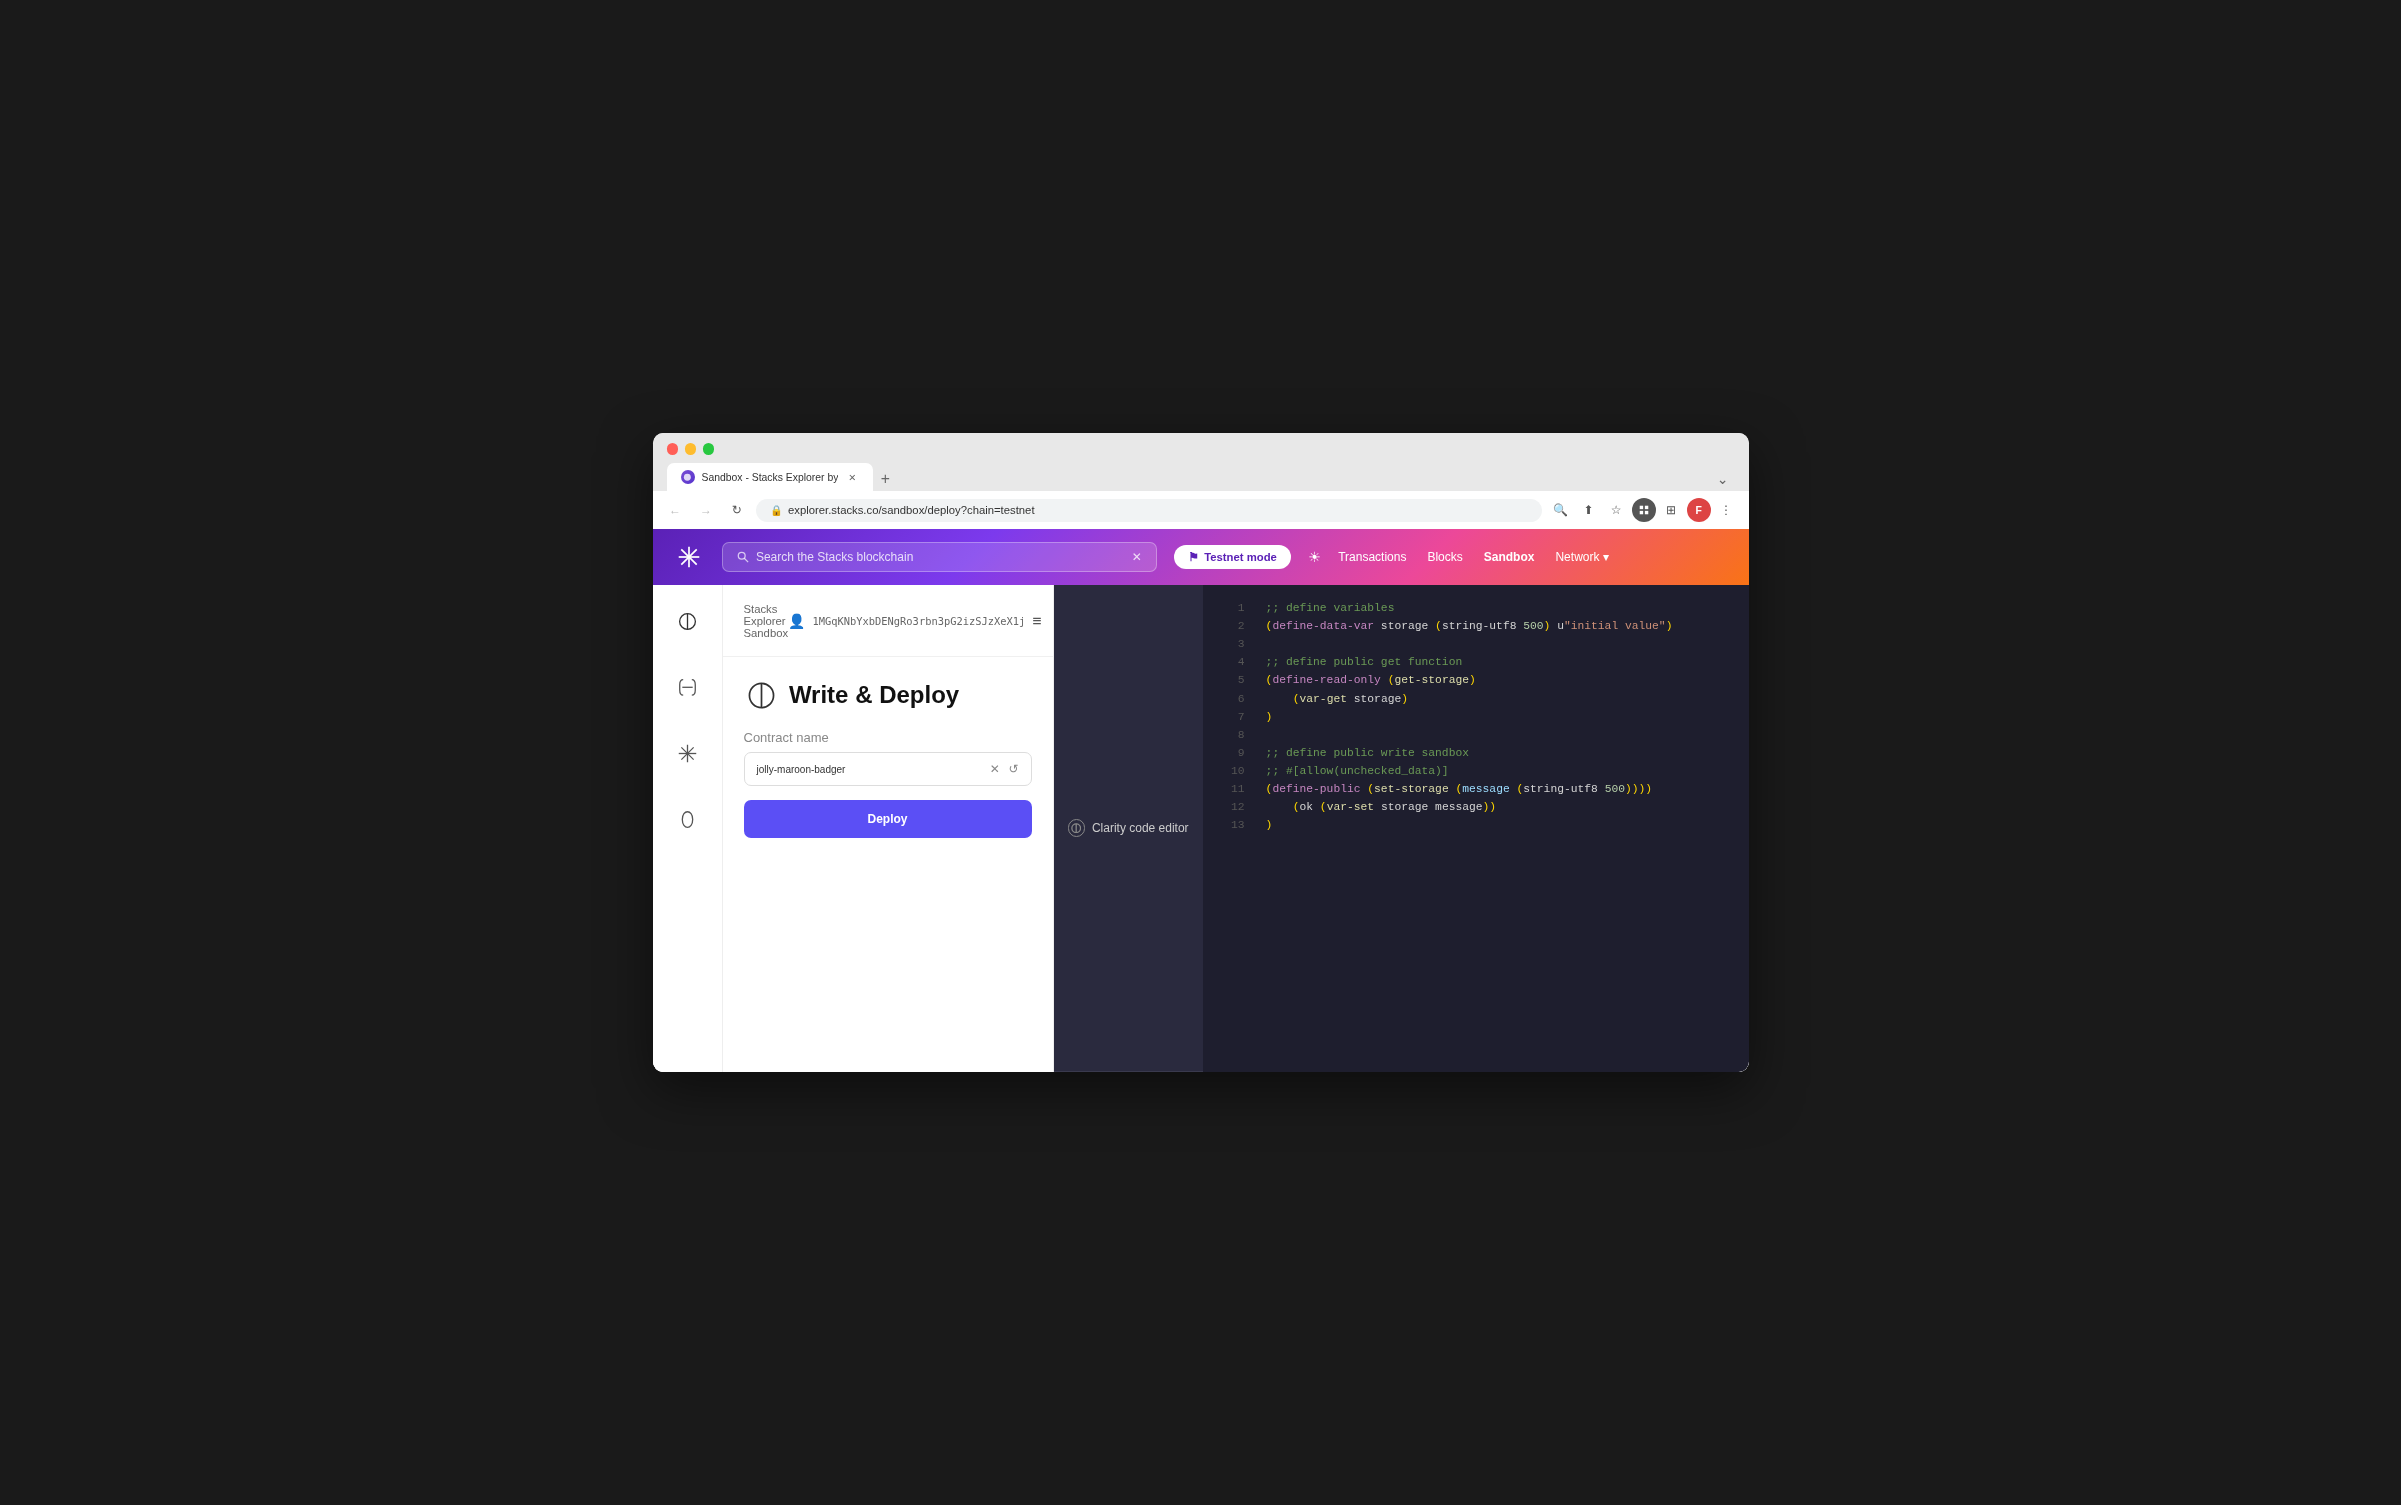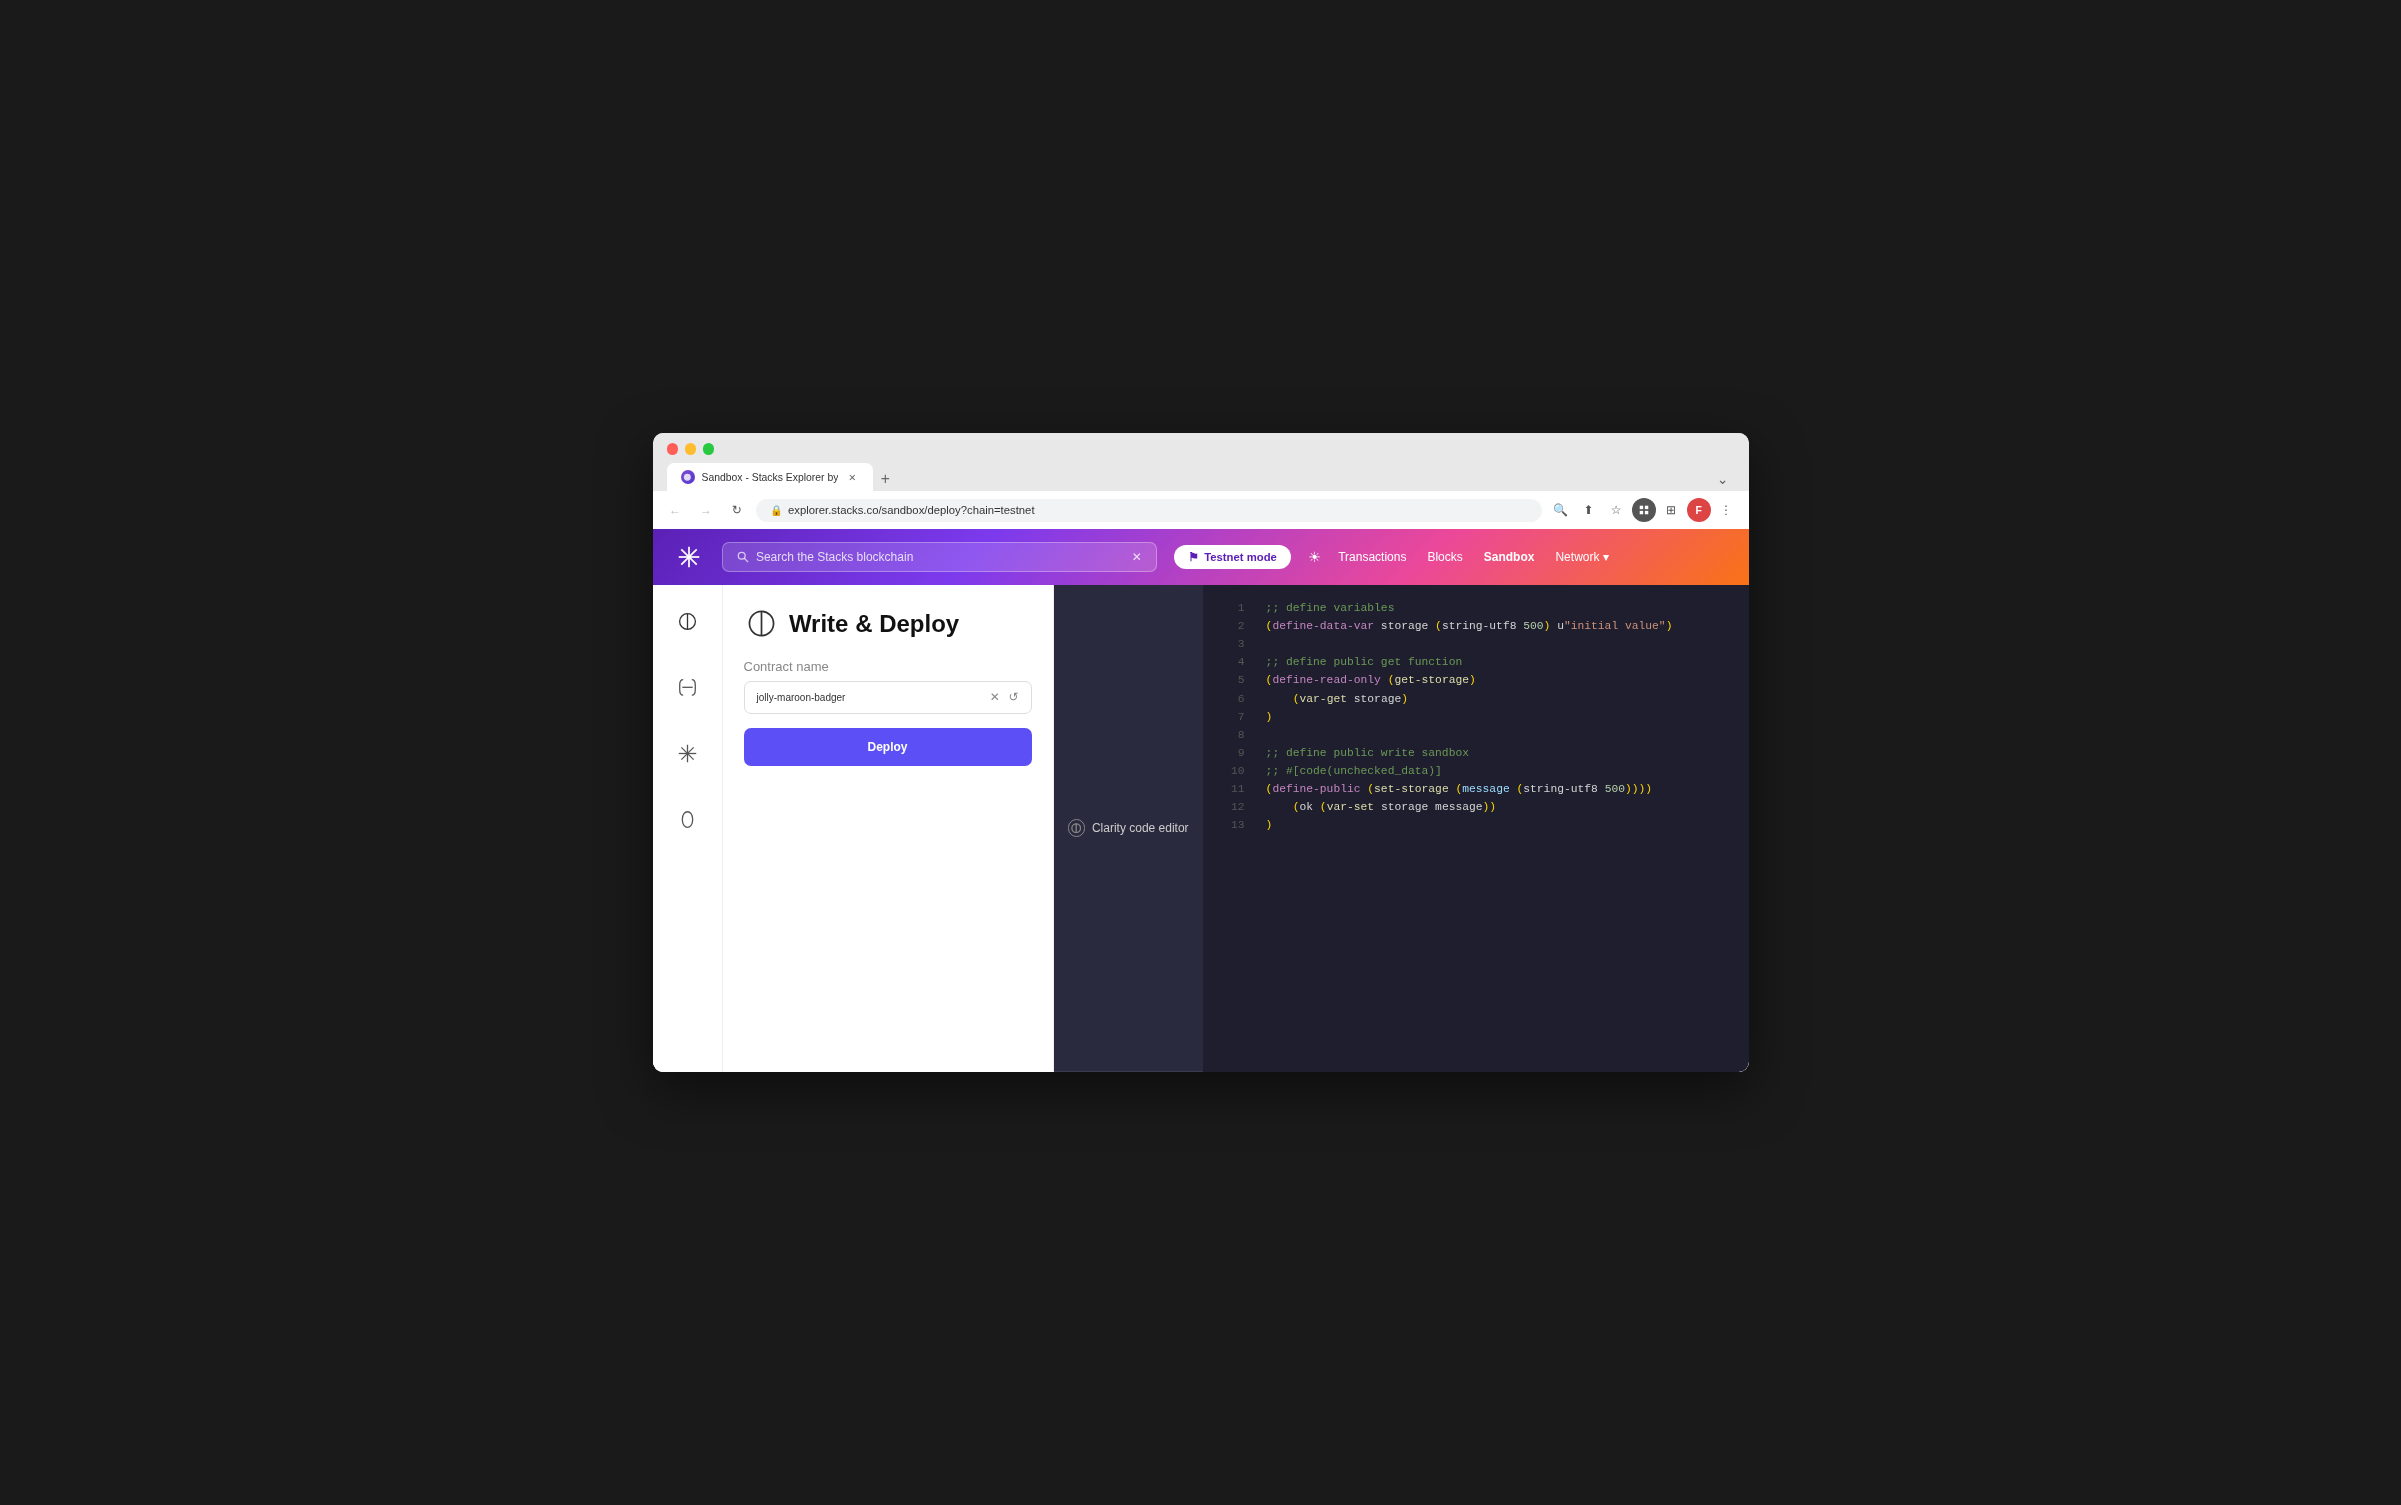--- a/index.html
+++ b/index.html
@@ -643,20 +643,28 @@
           </svg>
         </div>
         <div class="sidebar-icon">
           <svg width="19" height="19" viewBox="0 0 22 22" fill="none" stroke="#555" stroke-width="1.5">
             <path d="M11 2 C8 2 5 5 5 11 C5 17 8 20 11 20 C14 20 17 17 17 11 C17 5 14 2 11 2 Z"></path>
           </svg>
         </div>
       </div>
 
       <div class="sandbox-panel">
+        <div class="sandbox-header">
+          <span class="sandbox-title">Stacks Explorer Sandbox</span>
+          <div style="display:flex; align-items:center; gap:7px;">
+            <span class="user-icon-small">👤</span>
+            <span class="address-text">1MGqKNbYxbDENgRo3rbn3pG2izSJzXeX1j</span>
+            <span class="menu-icon">≡</span>
+          </div>
+        </div>
 
         <div class="sandbox-content">
           <div class="sandbox-icon-row">
             <div class="page-icon">
               <svg width="31" height="31" viewBox="0 0 36 36" fill="none" stroke="#333" stroke-width="2">
                 <circle cx="18" cy="18" r="14"></circle>
                 <line x1="18" y1="4" x2="18" y2="32"></line>
               </svg>
             </div>
             <span class="page-title-text">Write &amp; Deploy</span>
@@ -728,21 +736,21 @@
             <span class="line-content"> </span>
           </div>
 
           <div class="code-line">
             <span class="line-number">9</span>
             <span class="line-content c-comment">;; define public write sandbox</span>
           </div>
 
           <div class="code-line">
             <span class="line-number">10</span>
-            <span class="line-content c-comment">;; #[code(unchecked_data)]</span>
+            <span class="line-content c-comment">;; #[allow(unchecked_data)]</span>
           </div>
 
           <div class="code-line">
             <span class="line-number">11</span>
             <span class="line-content"><span class="c-parens">(</span><span class="c-keyword">define-public</span><span class="c-default"> </span><span class="c-parens">(</span><span class="c-function">set-storage</span><span class="c-default"> </span><span class="c-parens">(</span><span class="c-variable">message</span><span class="c-default"> </span><span class="c-parens">(</span><span class="c-default">string-utf8 </span><span class="c-number">500</span><span class="c-parens">))))</span></span>
           </div>
 
           <div class="code-line">
             <span class="line-number">12</span>
             <span class="line-content"><span class="c-default">    </span><span class="c-parens">(</span><span class="c-default">ok </span><span class="c-parens">(</span><span class="c-function">var-set</span><span class="c-default"> storage message</span><span class="c-parens">))</span></span>

